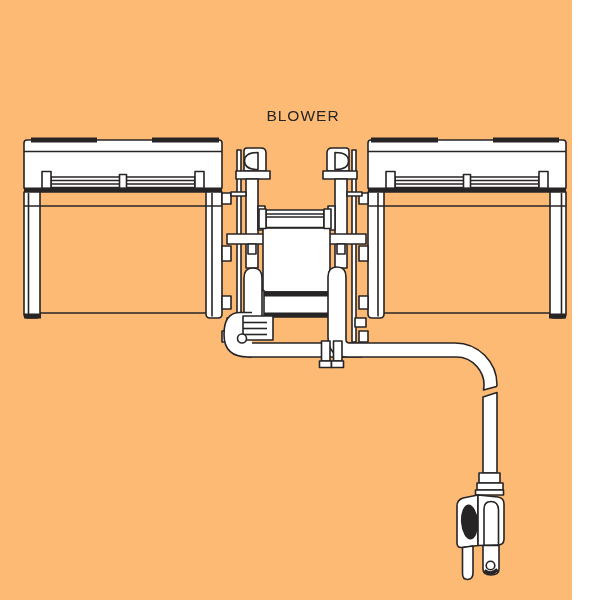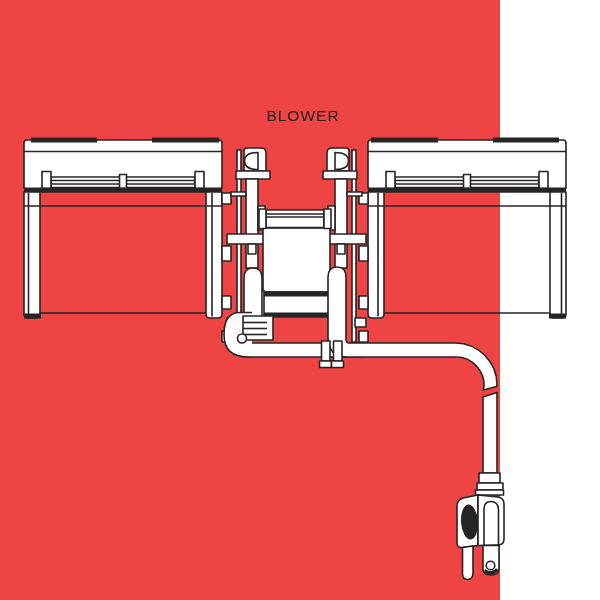--- a/index.html
+++ b/index.html
@@ -1,20 +1,20 @@
 <!DOCTYPE html>
 <html><head>
 <meta charset="utf-8">
 <style>
   html,body{margin:0;padding:0}
   body{
     width:600px;height:600px;background:#ffffff;overflow:hidden;
     font-family:"Liberation Sans", sans-serif;
   }
-  .stage{position:relative;width:500px;height:600px;background:#ef4444}
+  .stage{position:relative;width:572px;height:600px;background:#fdba74}
   svg{display:block}
   .w{fill:#ffffff}
   .ink{fill:#272425;stroke:none}
   .nf{fill:none}
   .label{
     fill:#272425;
     font-family:"Liberation Sans", sans-serif;
     font-size:15.5px;
     letter-spacing:1px;
   }

